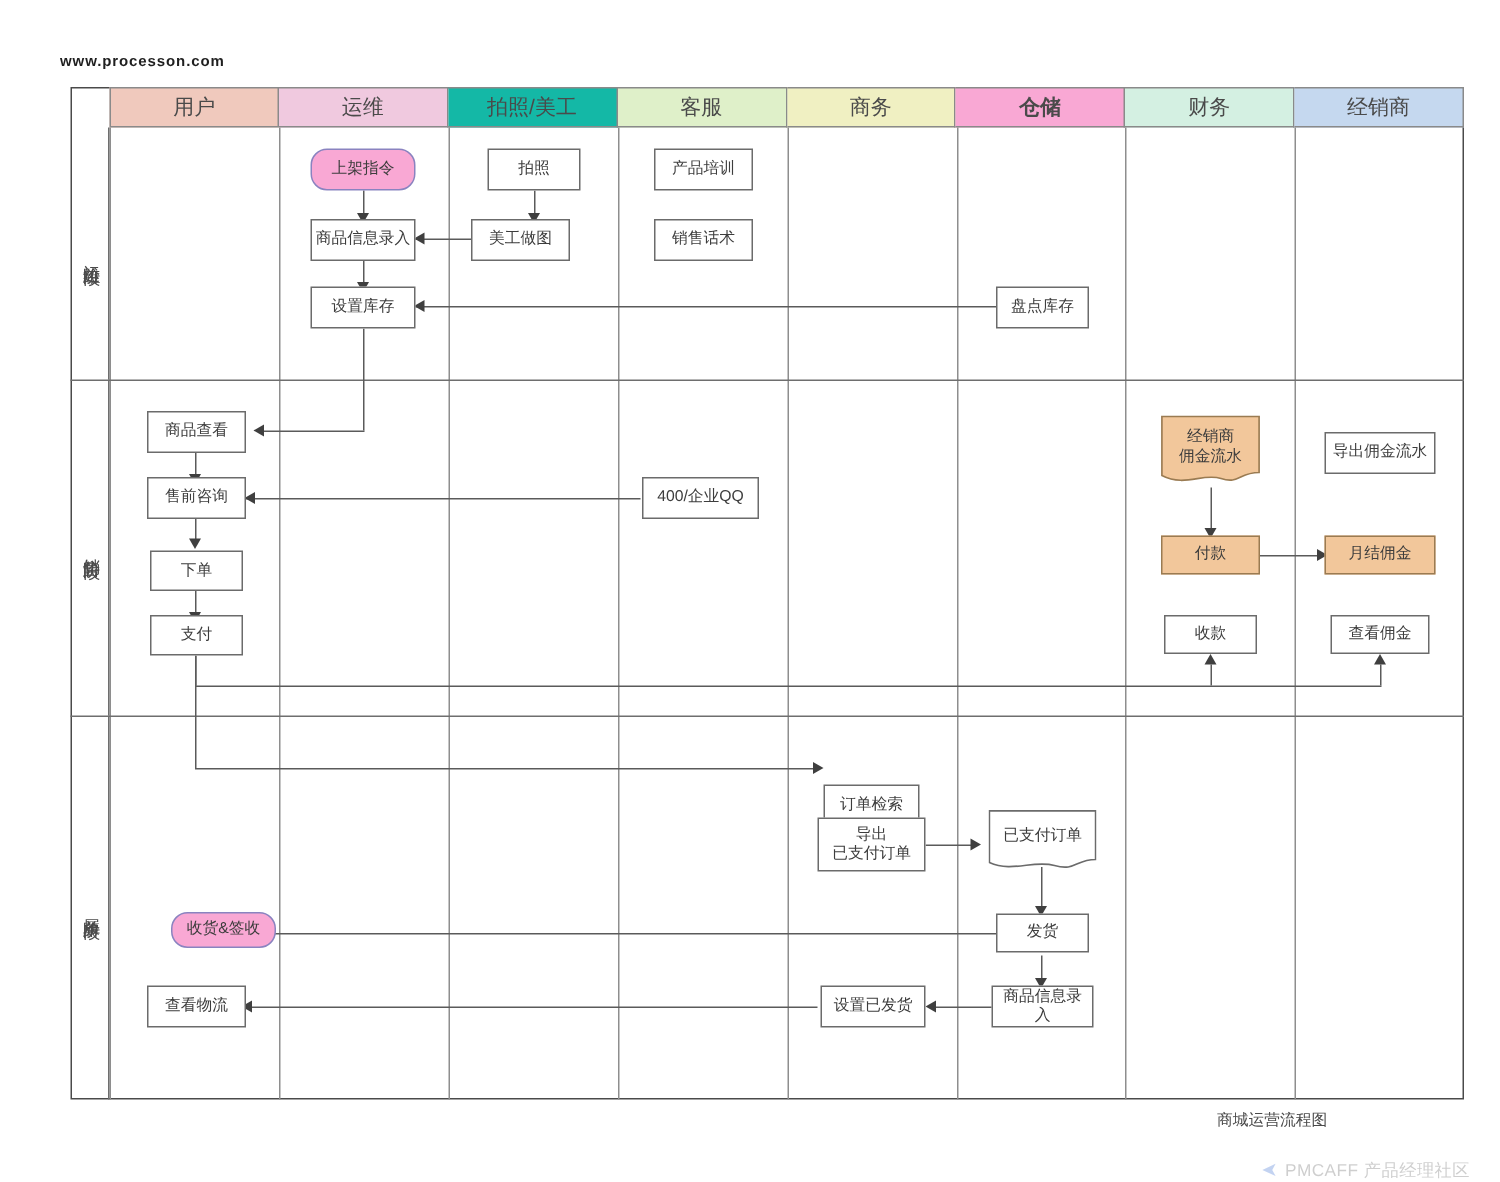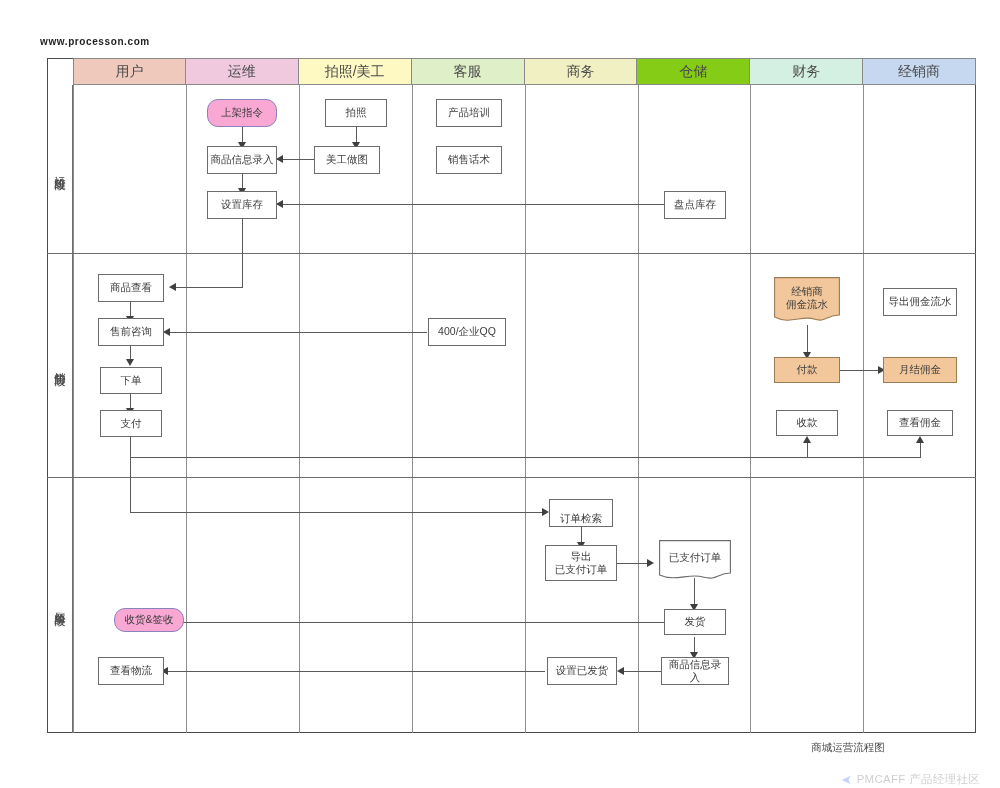--- a/index.html
+++ b/index.html
@@ -213,30 +213,30 @@
 
   <div class="frame"></div>
 
   <div class="col-header-row">
     <div class="col-header" style="background: rgb(240, 201, 189);">
         <span>用户</span>
       </div>
     <div class="col-header" style="background: rgb(240, 201, 223);">
         <span>运维</span>
       </div>
-    <div class="col-header" style="background: #fef9c3;">
+    <div class="col-header" style="background: #14b8a6;">
         <span>拍照/美工</span>
       </div>
     <div class="col-header" style="background: rgb(223, 240, 201);">
         <span>客服</span>
       </div>
     <div class="col-header" style="background: rgb(240, 240, 194);">
         <span>商务</span>
       </div>
-    <div class="col-header" style="background: #84cc16;">
+    <div class="col-header" style="background: #f9a8d4; font-weight: bold;">
         <span>仓储</span>
       </div>
     <div class="col-header" style="background: rgb(212, 240, 226);">
         <span>财务</span>
       </div>
     <div class="col-header" style="background: rgb(197, 216, 239);">
         <span>经销商</span>
       </div>
   </div>
 
@@ -391,21 +391,21 @@
   <div class="node" style="left:883px; top:288px; width:74px; height:28px;">
       <span>导出佣金流水</span>
     </div>
   <div class="node tan" style="left:883px; top:357px; width:74px; height:26px;">
       <span>月结佣金</span>
     </div>
   <div class="node" style="left:887px; top:410px; width:66px; height:26px;">
       <span>查看佣金</span>
     </div>
 
-  <div class="node" style="left:549px; top:499px; width:64px; height:28px;align-items:flex-end;">
+  <div class="node" style="left:549px; top:523px; width:64px; height:28px;">
       <span>订单检索</span>
     </div>
   <div class="node" style="left:545px; top:545px; width:72px; height:36px; flex-direction:column;">
     <span>导出</span>
     <span>已支付订单</span>
   </div>
 
   <div class="node doc" style="left:659px; top:540px; width:72px; height:42px;">
     <svg class="doc-svg" viewBox="0 0 72 42" preserveAspectRatio="none">
       <path d="M0.6,0.6 H71.4 V33 C58,33 58,41 44,37 C30,33 16,42 0.6,35 Z" fill="#ffffff" stroke="#6b6b6b" stroke-width="1.1"></path>

